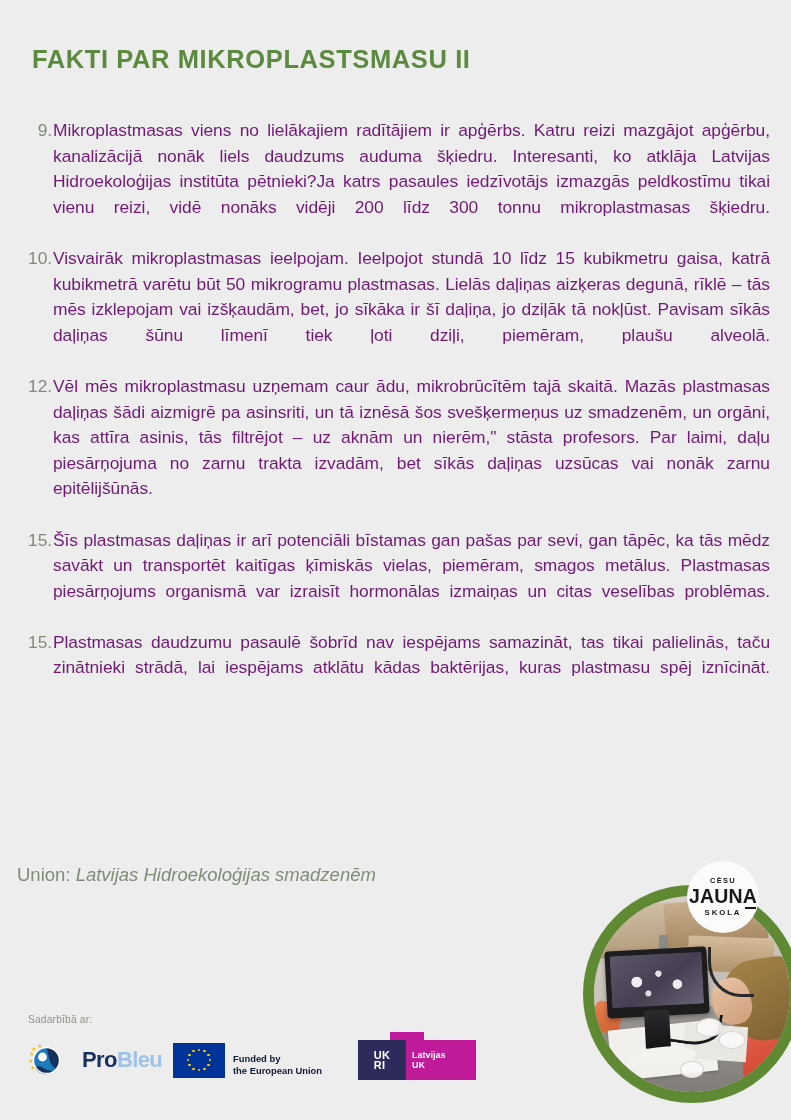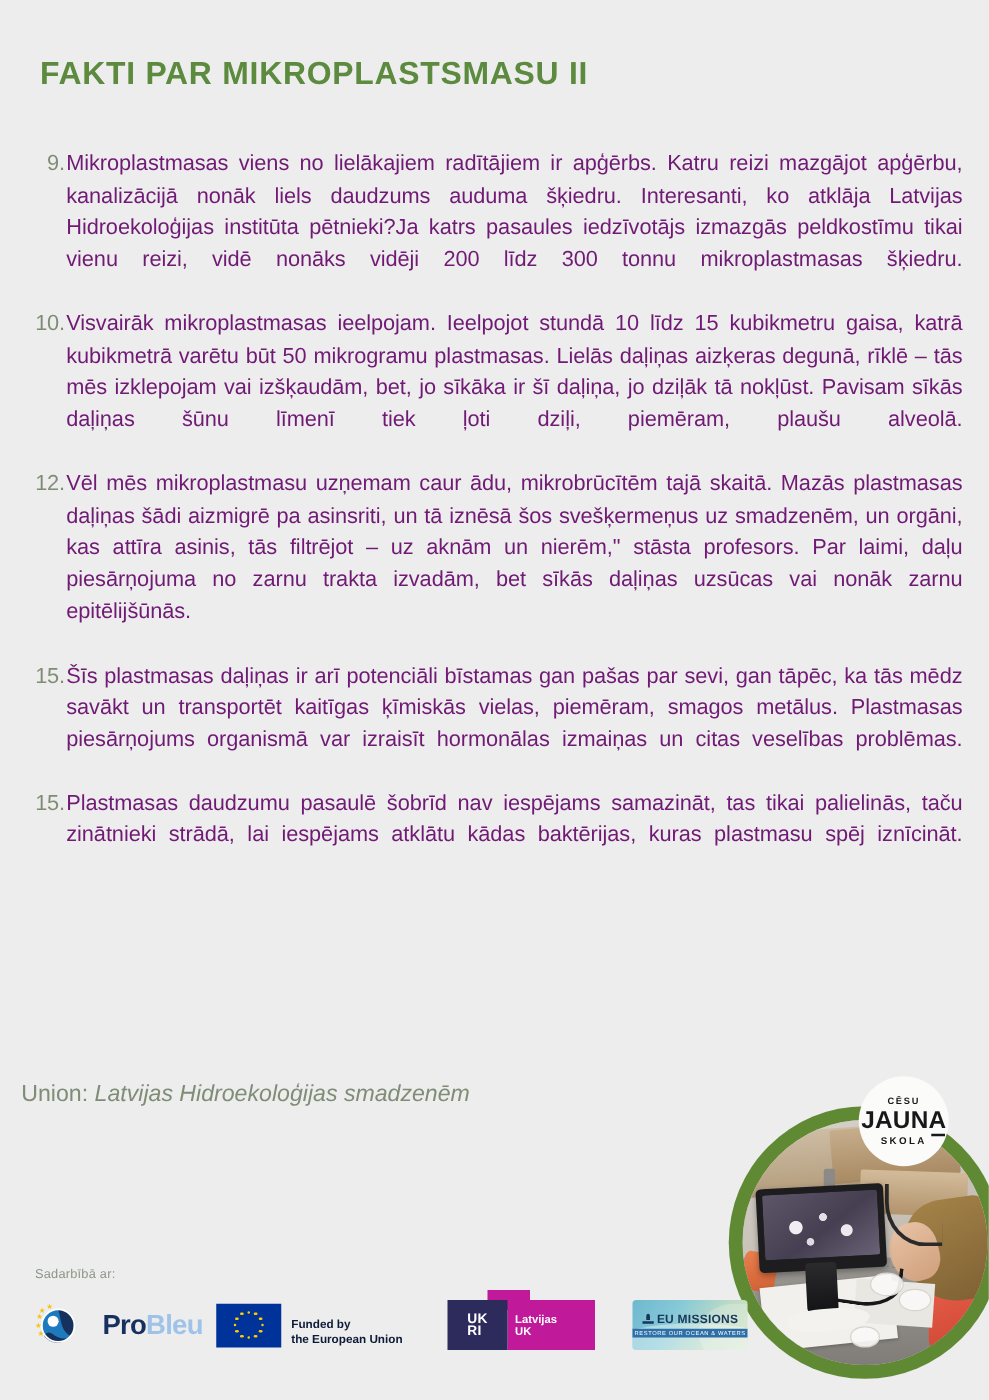--- a/index.html
+++ b/index.html
@@ -621,25 +621,14 @@
       </div>
     </div>
     <div class="innovate-box">
       <div class="innovate-text">
         <div>Latvijas</div>
         <div>UK</div>
       </div>
     </div>
   </div>
 
-  <div class="logo-missions">
-    <div class="miss-wave"></div>
-    <div class="miss-wave2"></div>
-    <div class="miss-inner">
-      <div class="miss-title">
-        <span class="miss-icon"></span>
-        <span>EU MISSIONS</span>
-      </div>
-      <div class="miss-sub">RESTORE OUR OCEAN &amp; WATERS</div>
-    </div>
-  </div>
 
 </div>
 
 </body></html>

